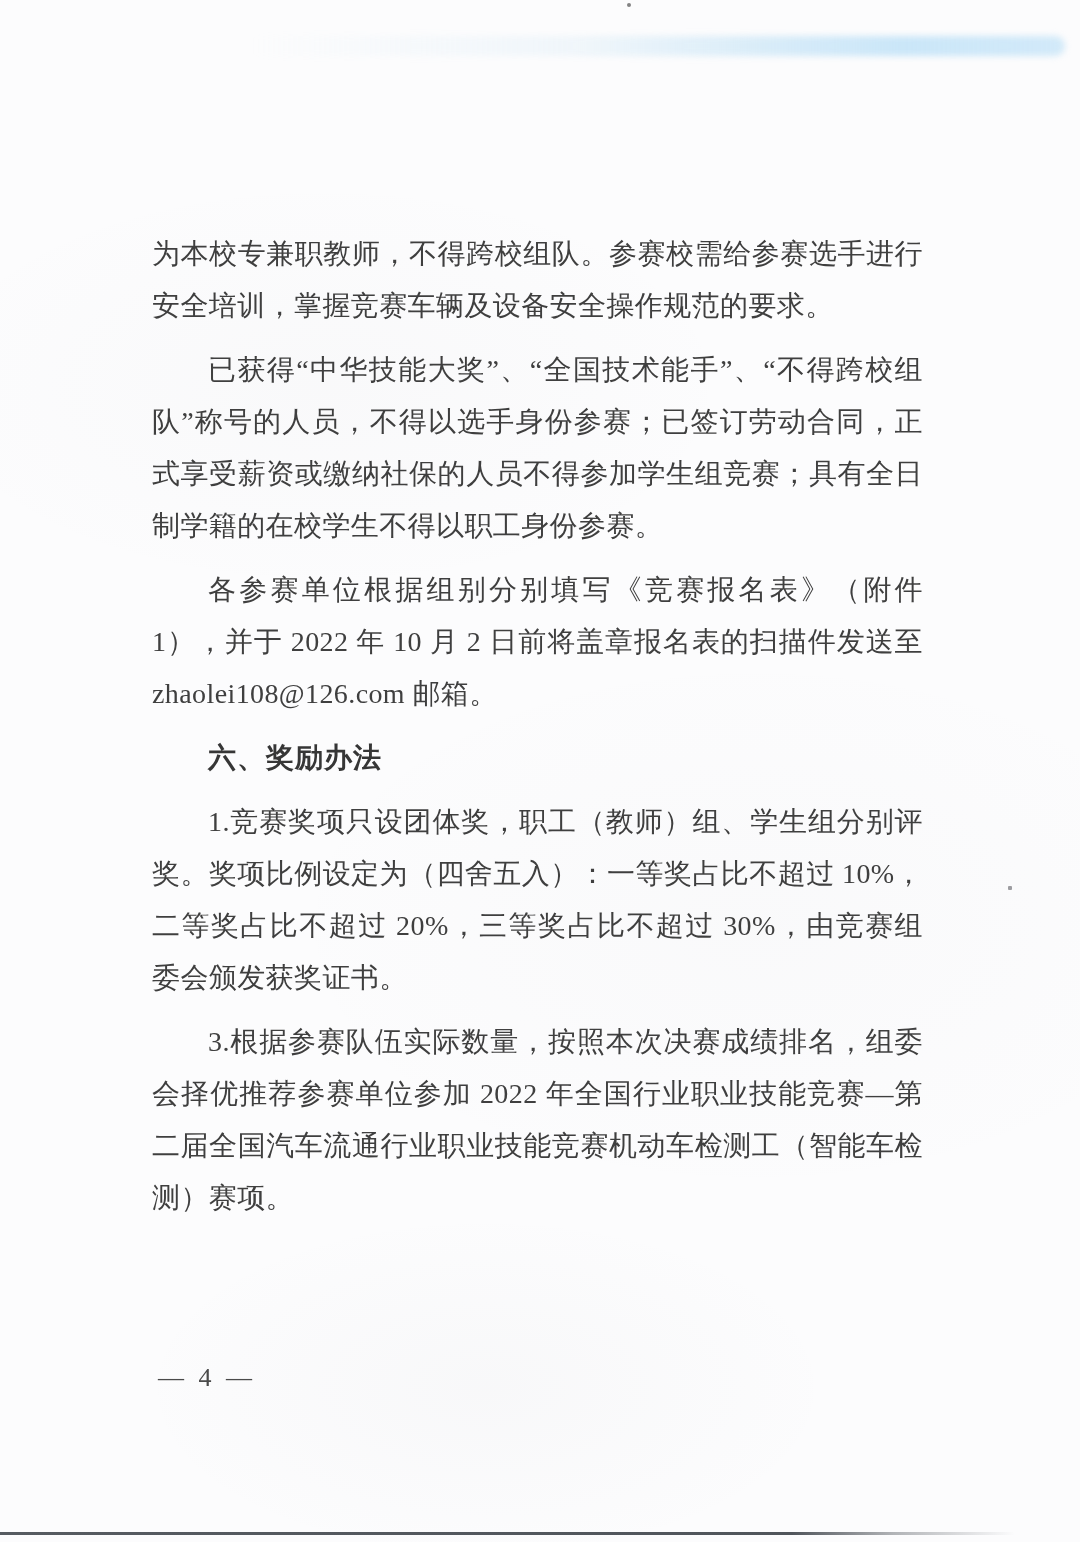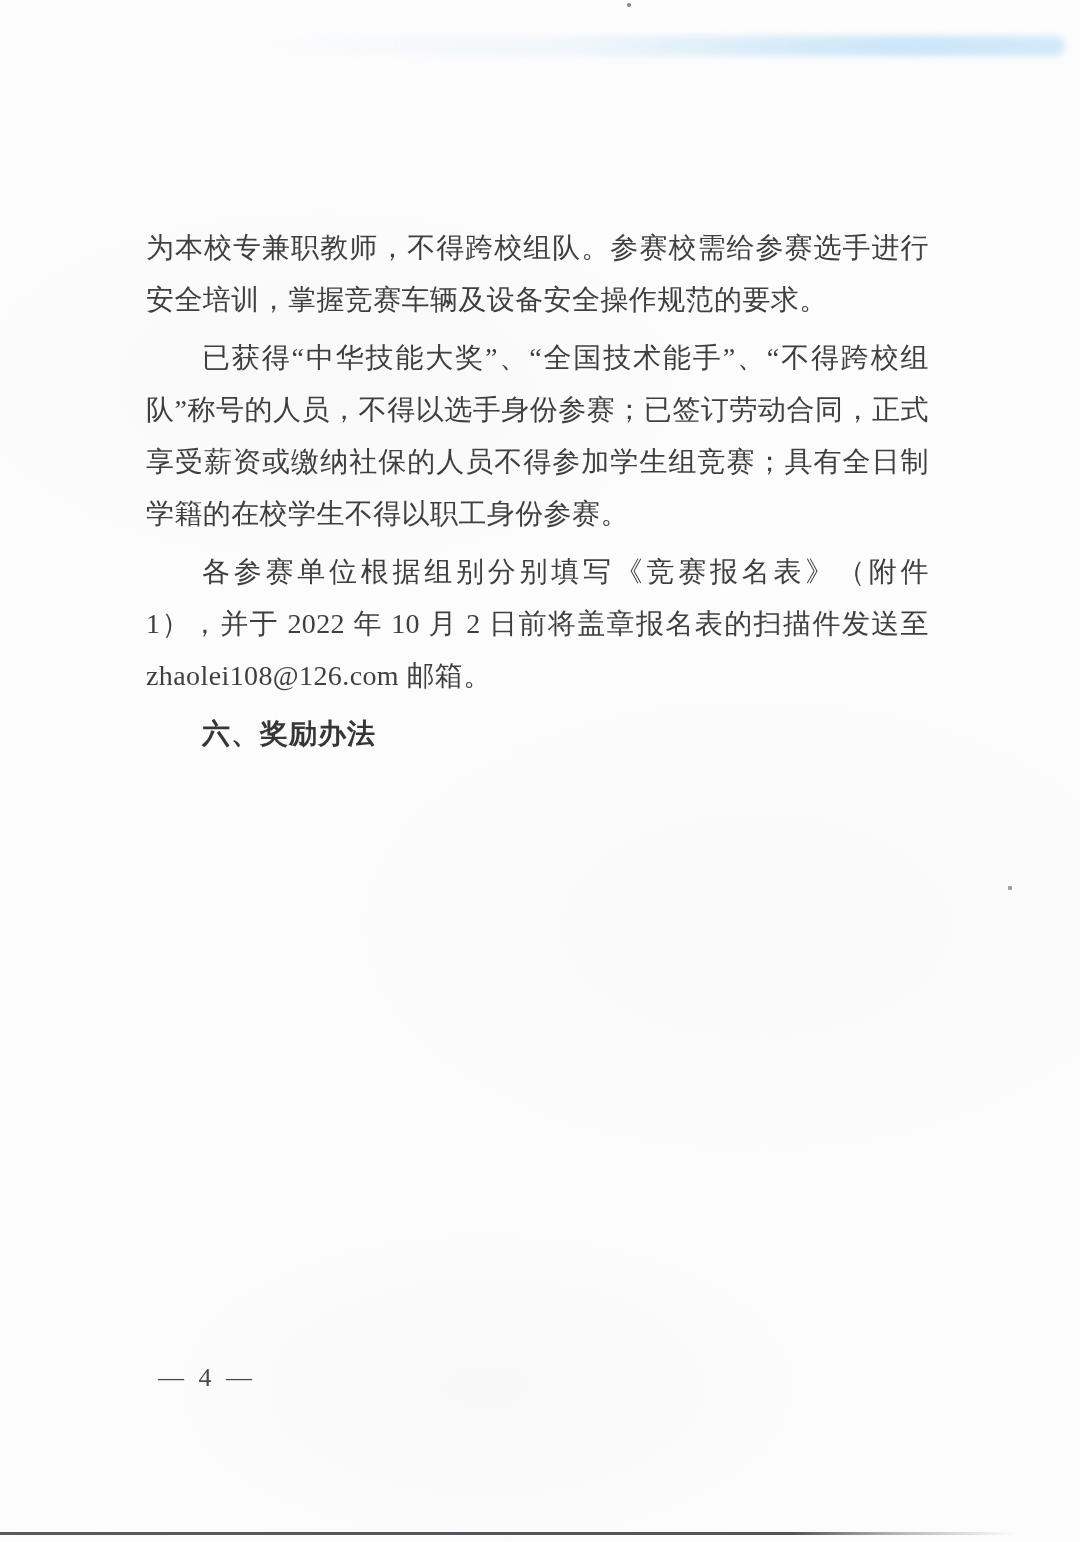--- a/index.html
+++ b/index.html
@@ -72,21 +72,21 @@
     background: #9d9da1;
   }
 
   .content {
     position: absolute;
     left: 140px;
     top: 216px;
     width: 795px;
   }
   .content p {
-    margin: 6px;
+    margin: 12px;
     font-size: 28px;
     line-height: 52px;
     letter-spacing: 0.4px;
     color: #3f3f3f;
     text-align: justify;
     text-justify: inter-ideograph;
   }
   .content p.indent {
     text-indent: 2em;
   }
@@ -115,19 +115,21 @@
 
   <div class="scan-band"></div>
   <div class="speck-top"></div>
   <div class="speck-right"></div>
 
   <main class="content">
     <p class="para">为本校专兼职教师，不得跨校组队。参赛校需给参赛选手进行安全培训，掌握竞赛车辆及设备安全操作规范的要求。</p>
     <p class="para indent">已获得“中华技能大奖”、“全国技术能手”、“不得跨校组队”称号的人员，不得以选手身份参赛；已签订劳动合同，正式享受薪资或缴纳社保的人员不得参加学生组竞赛；具有全日制学籍的在校学生不得以职工身份参赛。</p>
     <p class="para indent">各参赛单位根据组别分别填写《竞赛报名表》（附件 1），并于 2022 年 10 月 2 日前将盖章报名表的扫描件发送至 zhaolei108@126.com 邮箱。</p>
     <p class="para indent heading">六、奖励办法</p>
+    <p class="para indent">1.竞赛奖项只设团体奖，职工（教师）组、学生组分别评奖。奖项比例设定为（四舍五入）：一等奖占比不超过 10%，二等奖占比不超过 20%，三等奖占比不超过 30%，由竞赛组委会颁发获奖证书。</p>
+    <p class="para indent">3.根据参赛队伍实际数量，按照本次决赛成绩排名，组委会择优推荐参赛单位参加 2022 年全国行业职业技能竞赛—第二届全国汽车流通行业职业技能竞赛机动车检测工（智能车检测）赛项。</p>
   </main>
 
   <div class="page-number">— 4 —</div>
 
   <div class="scan-line"></div>
 
 </div>
 
 </body></html>

